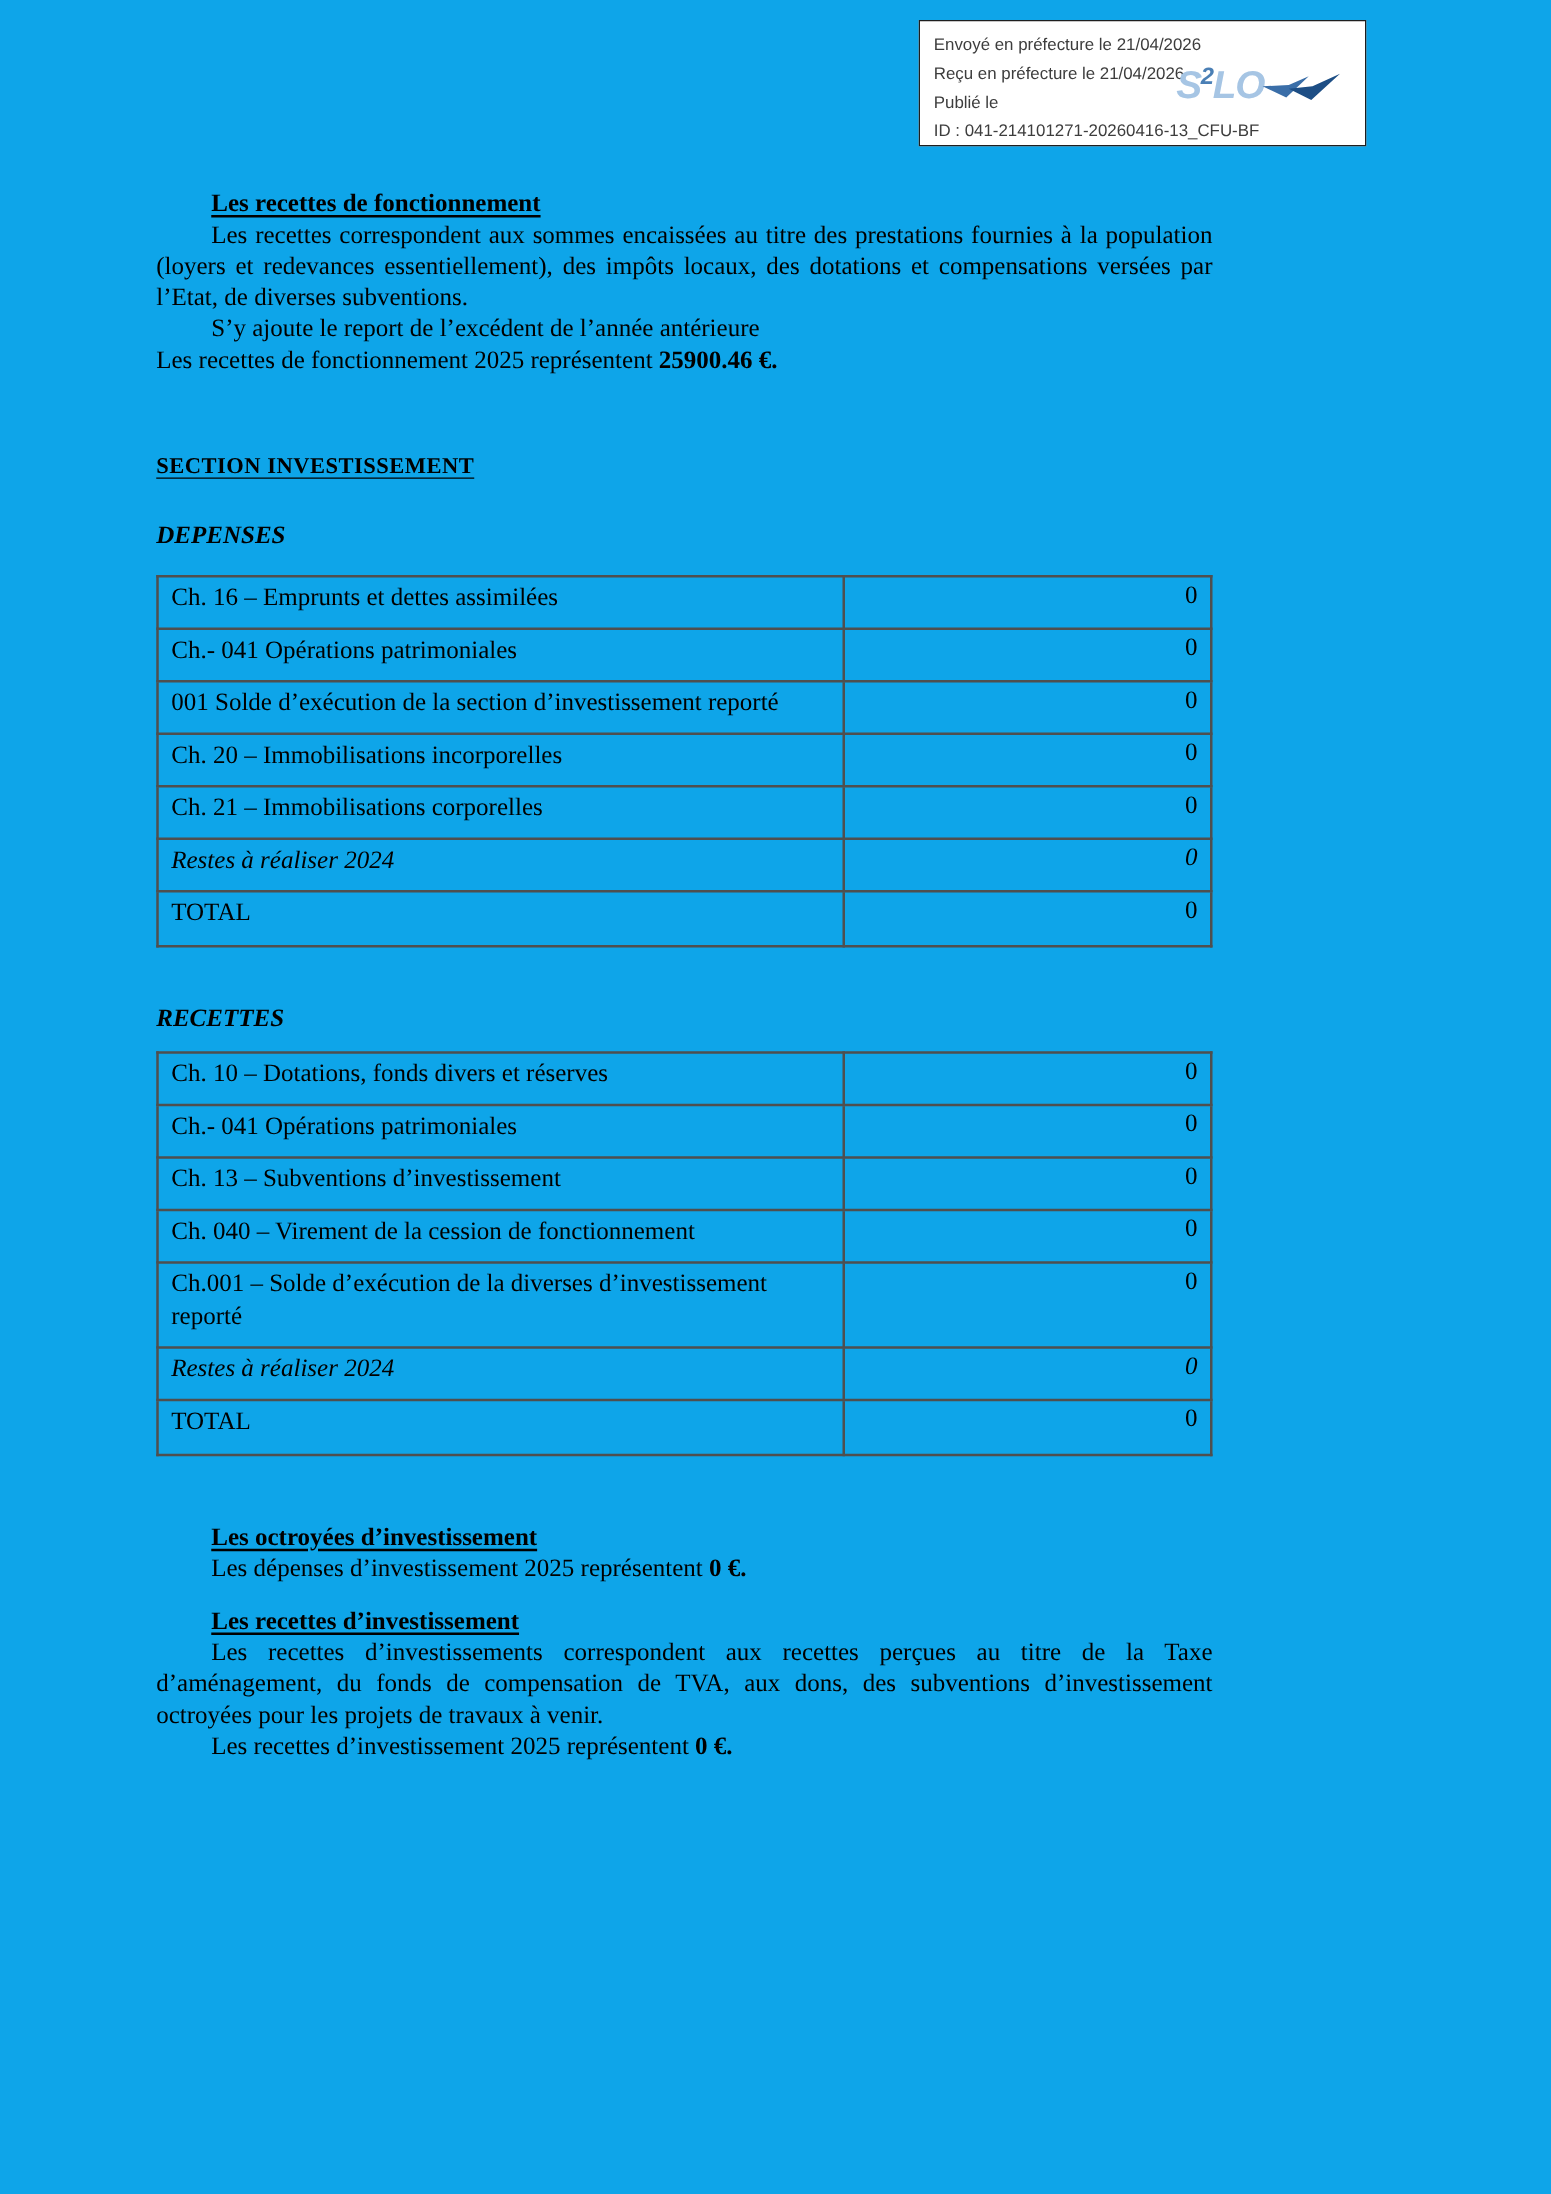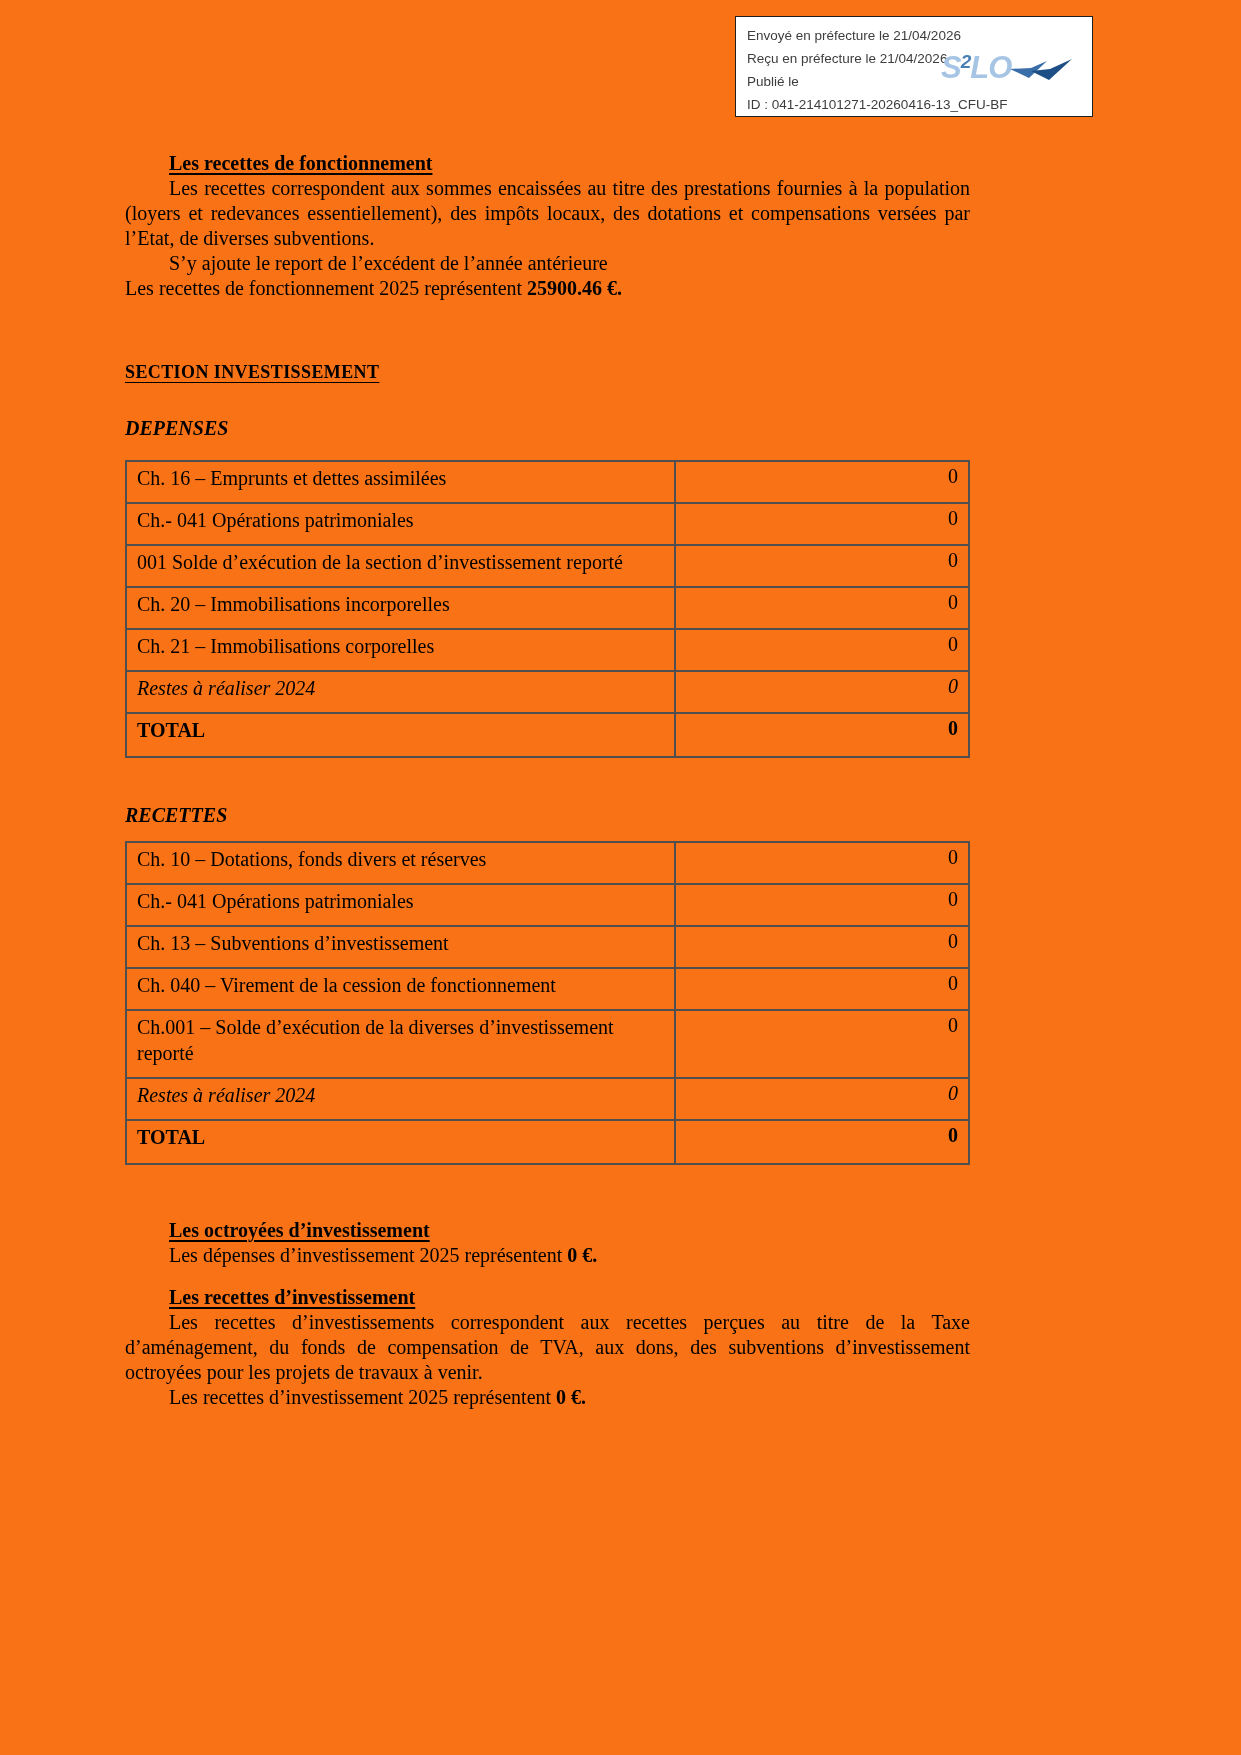--- a/index.html
+++ b/index.html
@@ -1,18 +1,18 @@
 <!DOCTYPE html>
 <html lang="fr"><head>
 <meta charset="utf-8">
 <style>
   html,body { margin:0; padding:0; background:#ffffff; }
   .page {
     position:relative; width:1241px; height:1755px;
-    background:#f97316; overflow:hidden;
+    background:#0ea5e9; overflow:hidden;
     font-family:"Liberation Serif", serif; color:#000;
   }
 
   
   .stamp {
     position:absolute; left:735px; top:16px; width:358px; height:101px;
     border:1px solid #1f1f1f; box-sizing:border-box;
     padding:7px 0 0 11px;
     font-family:"Liberation Sans", sans-serif;
     font-size:13.5px; color:#3d3d3d; background:#fff;
@@ -46,21 +46,21 @@
   .table-heading.second { margin-top:44px; }
 
   
   table.budget { border-collapse:collapse; width:845px; margin-top:19px; font-size:20px; table-layout:fixed; }
   table.budget.second { margin-top:13px;padding-left:44px; }
   table.budget td { border:2px solid #4f4f4f; vertical-align:top; }
   td.lbl { width:527px; padding:3px 10px 11px 10px; line-height:26px; }
   td.val { text-align:right; padding:3px 10px 11px 8px; }
   td.just { text-align:justify;margin-top:31px; }
   tr.rar   { font-style:italic; }
-  tr.total { font-weight:bold;margin-top:38px; }
+  tr.total { font-weight:normal;margin-top:38px; }
   tr.total td.lbl { padding-bottom:13px; }
 
   .bottom-block { margin-top:52px; }
   .bottom-block2 { margin-top:16px; }
   strong.amt { font-weight:bold; }
 </style>
 </head>
 <body>
 
 <div class="page">

